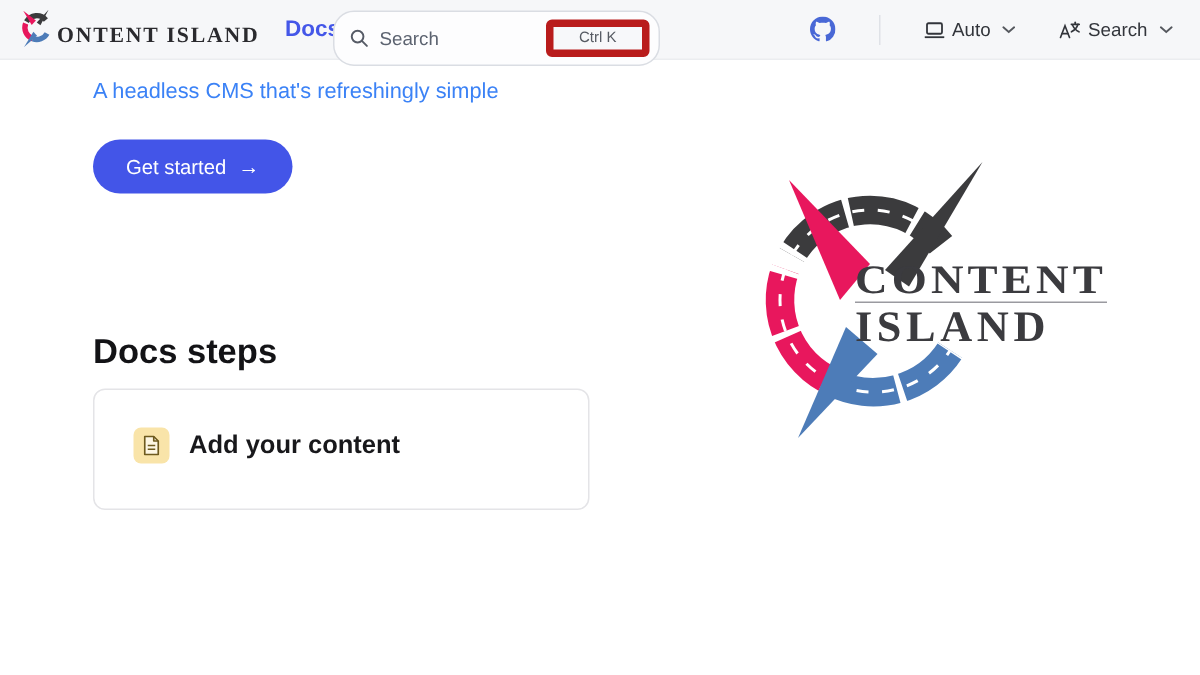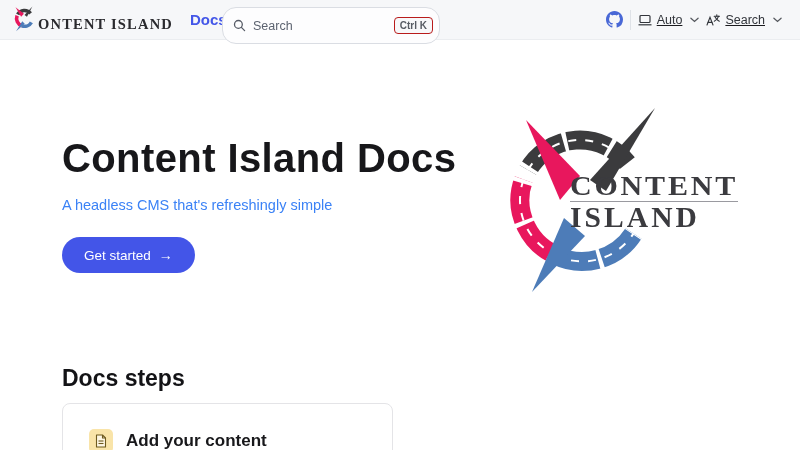--- a/index.html
+++ b/index.html
@@ -31,26 +31,25 @@
   }
   .search-box svg { flex:0 0 auto; }
   .search-input {
     flex:1; border:none; outline:none; background:transparent;
     font-size:12.5px; color:#3a3f48; font-family:"Liberation Sans",sans-serif;
     min-width:0;
   }
   .search-input::placeholder { color:#5c6370; opacity:1; }
   .kbd {
     font-size:10px; color:#565b63; background:#f7f8fa;
-    border:1px solid #b91c1c; border-radius:4px; padding:2px 5px;
+    border:5px solid #b91c1c; border-radius:4px; padding:2px 17px;
     white-space:nowrap;
-    font-weight:bold;
-  }
-
-  .header-right { margin-left:auto; display:flex; align-items:center; gap:7px;text-decoration:underline; }
+  }
+
+  .header-right { margin-left:auto; display:flex; align-items:center; gap:29px; }
   .github-link { display:flex; align-items:center; cursor:pointer; }
   .vdiv { width:1px; height:20px; background:#dfe2e7; }
   .menu-item {
     display:flex; align-items:center; gap:5px; cursor:pointer;
     font-size:12.5px; color:#32353b; font-weight:500;
   }
   .menu-item .chev { margin-left:3px; display:flex; }
 
   
   .main { padding:0 0 0 62px; }
@@ -149,21 +148,20 @@
         <svg width="9" height="6" viewBox="0 0 10 6" fill="none" stroke="#55585e" stroke-width="1.4" stroke-linecap="round">
           <path d="M1 1l4 3.5L9 1"></path>
         </svg>
       </span>
     </span>
   </div>
 </div>
 
 <div class="main">
 
-  <h1 class="hero-title">Content Island Docs</h1>
   <p class="hero-subtitle">A headless CMS that's refreshingly simple</p>
 
   <button class="cta-btn">
     <span>Get started</span>
     <span class="cta-arrow">→</span>
   </button>
 
   
   <svg class="hero-logo" viewBox="0 0 270 200">
 

